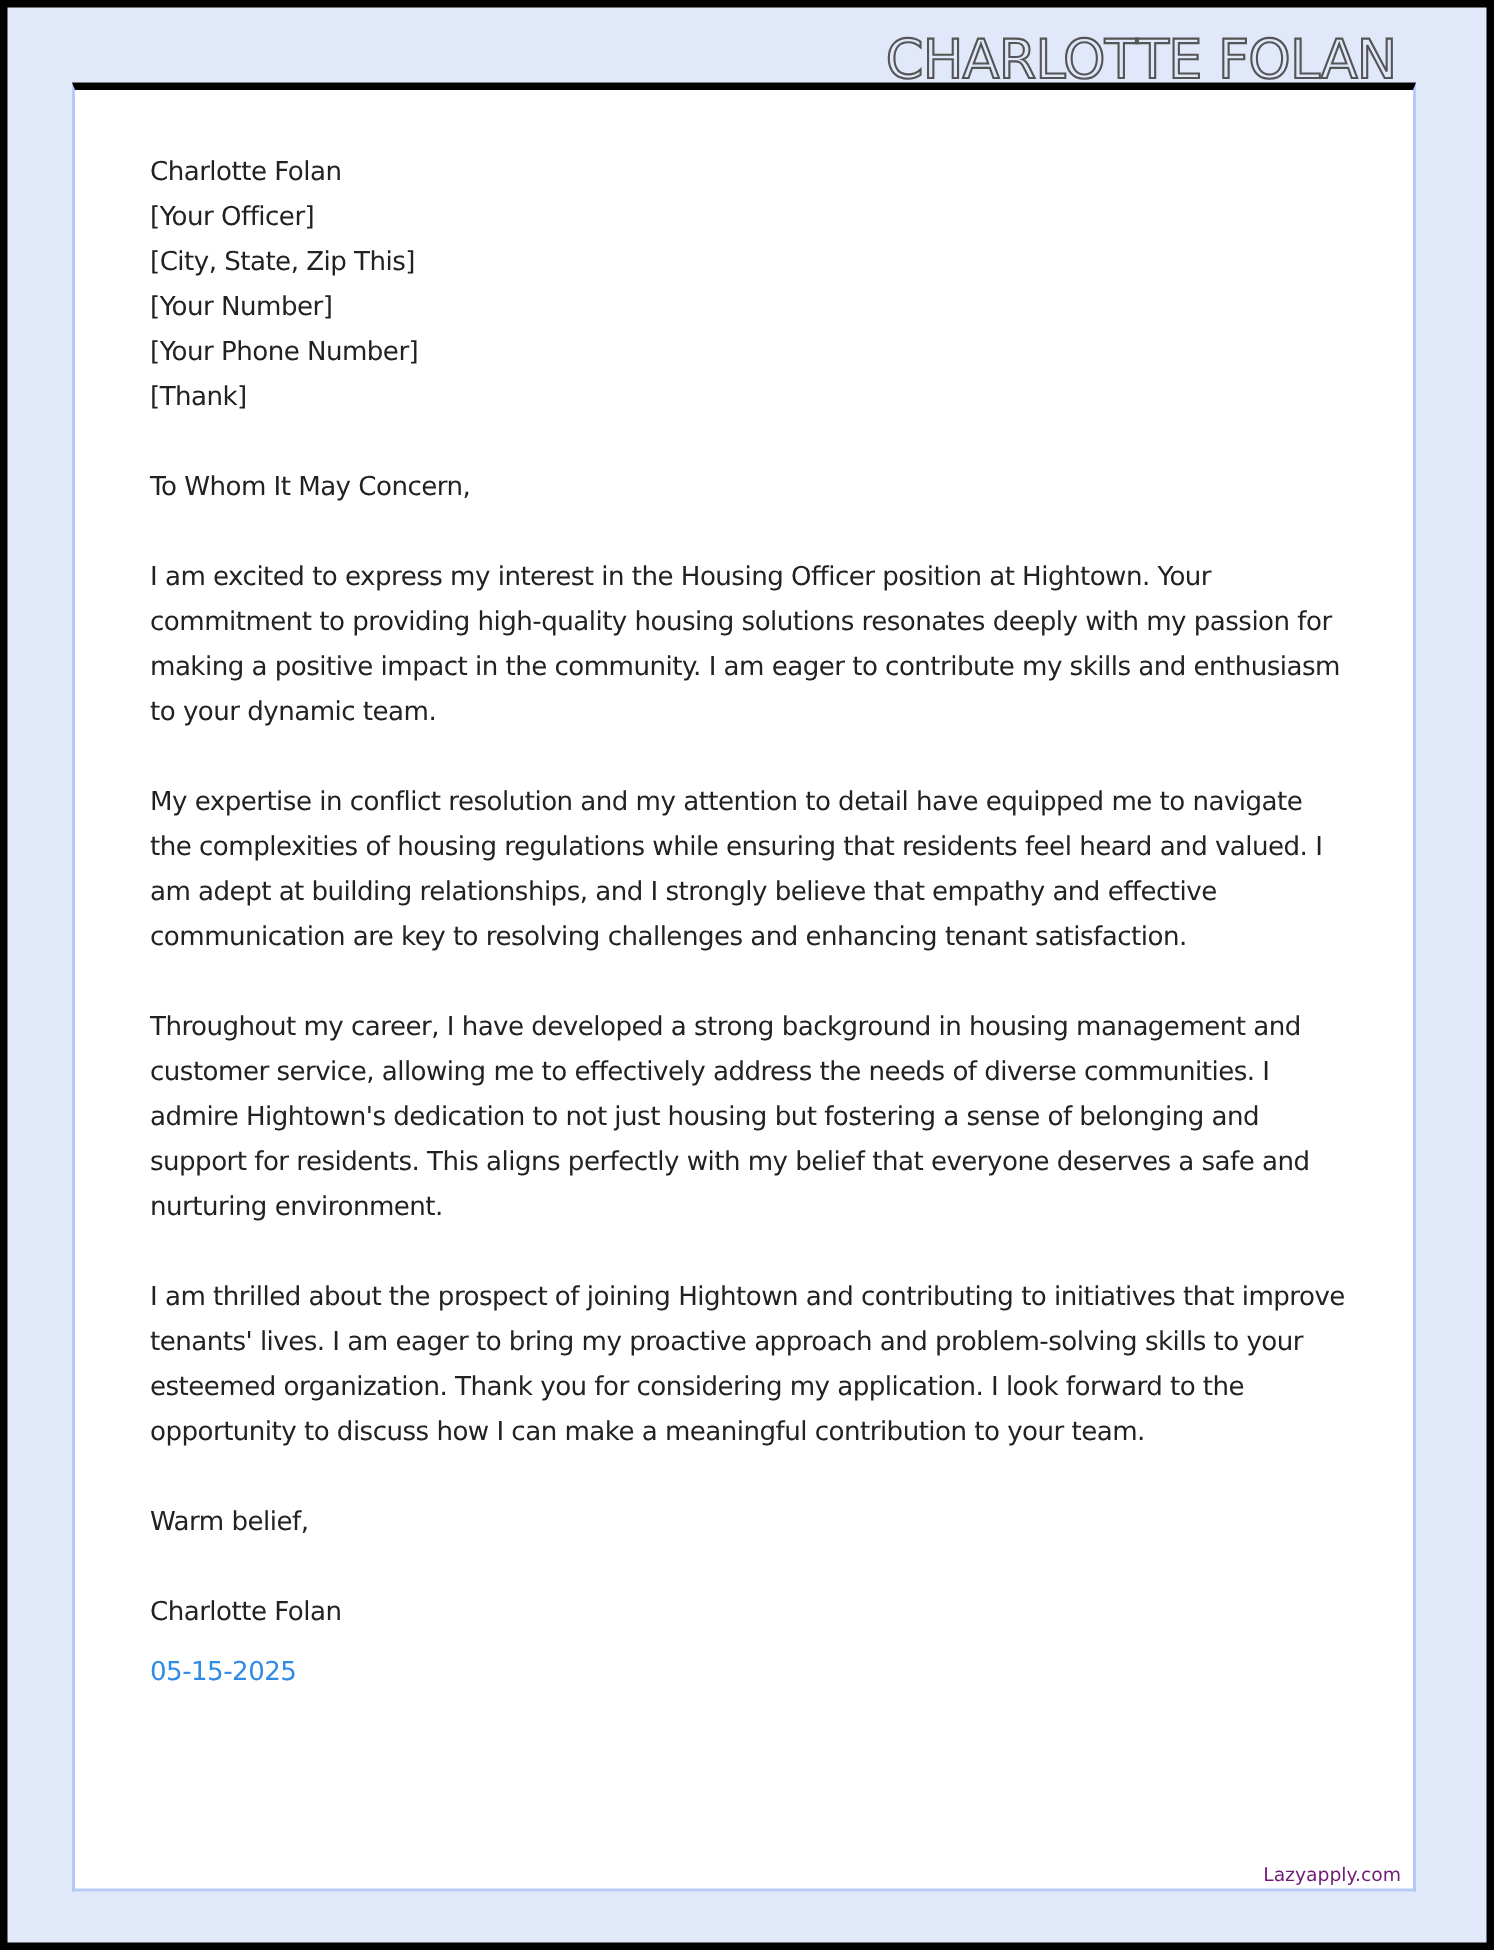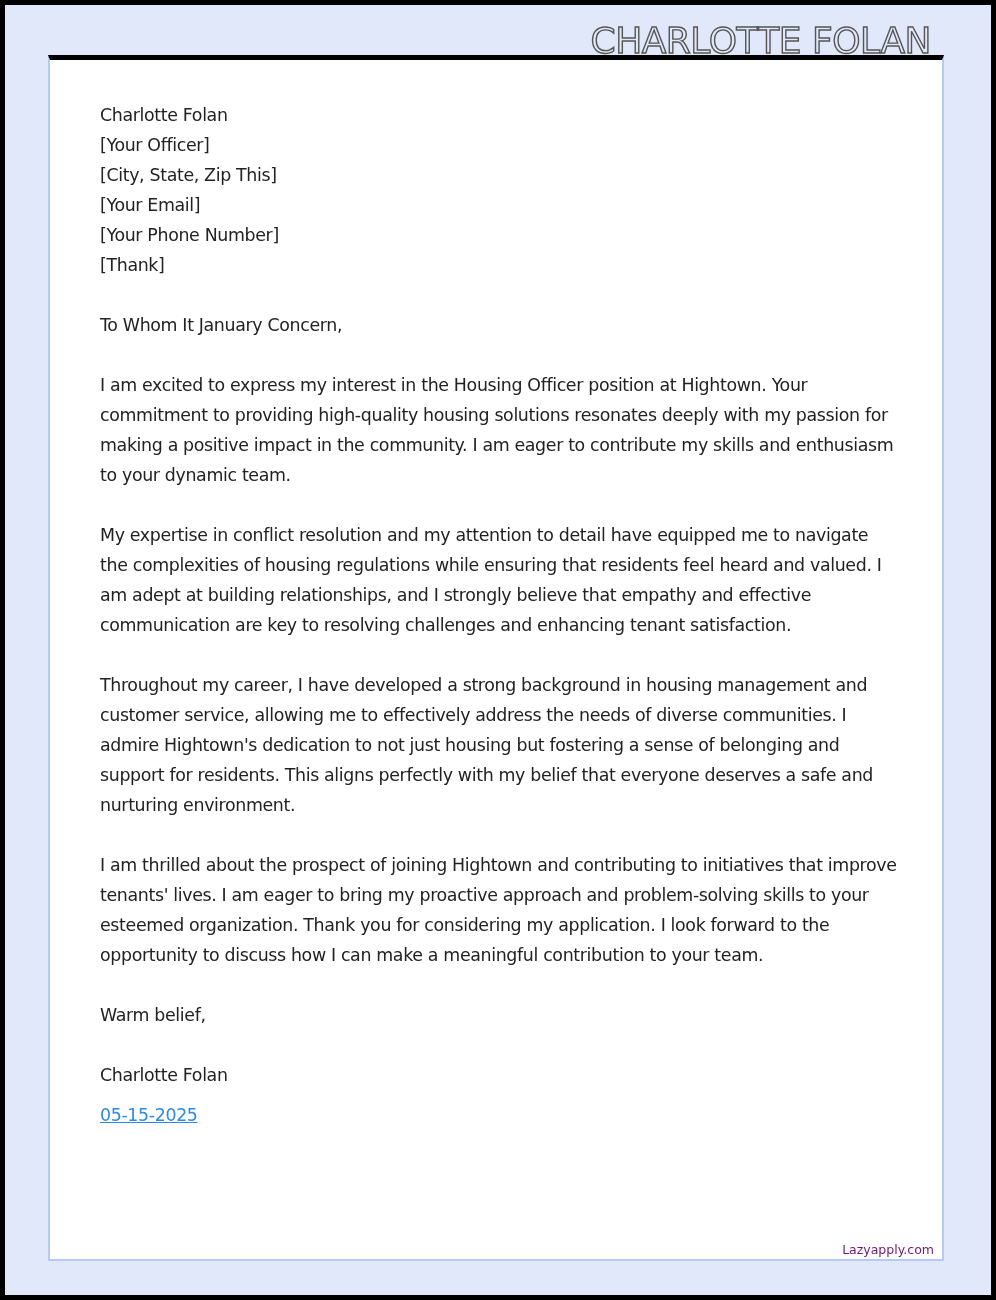--- a/index.html
+++ b/index.html
@@ -26,42 +26,42 @@
     border-right: 2px solid #b5cbf3;
     border-bottom: 2px solid #b5cbf3;
   }
   .content {
     position: absolute; left: 50px; top: 40px; width: 800px;
     font-size: 17.4px; line-height: 30px; color: #222;
     letter-spacing: -0.35px;
   }
   .content p { margin: 0 0 30px 0; }
   .addr div { height: 30px; }
-  .date { color: #2d8ae6; text-decoration: underline; }
+  .date { color: #2d8ae6; }
   .footer {
     position: absolute; right: 8px; bottom: 0px;
     font-size: 12.5px; color: #701a75; line-height: 18px;
   }
 </style>
 </head>
 <body>
 
 <div class="title">CHARLOTTE FOLAN</div>
 
 <div class="paper">
   <div class="content">
     <div class="addr" style="margin-bottom:30px;">
       <div>Charlotte Folan</div>
       <div>[Your Officer]</div>
       <div>[City, State, Zip This]</div>
-      <div>[Your Email]</div>
+      <div>[Your Number]</div>
       <div>[Your Phone Number]</div>
       <div>[Thank]</div>
     </div>
-    <p>To Whom It January Concern,</p>
+    <p>To Whom It May Concern,</p>
     <p>I am excited to express my interest in the Housing Officer position at Hightown. Your commitment to providing high-quality housing solutions resonates deeply with my passion for making a positive impact in the community. I am eager to contribute my skills and enthusiasm to your dynamic team.</p>
     <p>My expertise in conflict resolution and my attention to detail have equipped me to navigate the complexities of housing regulations while ensuring that residents feel heard and valued. I am adept at building relationships, and I strongly believe that empathy and effective communication are key to resolving challenges and enhancing tenant satisfaction.</p>
     <p>Throughout my career, I have developed a strong background in housing management and customer service, allowing me to effectively address the needs of diverse communities. I admire Hightown's dedication to not just housing but fostering a sense of belonging and support for residents. This aligns perfectly with my belief that everyone deserves a safe and nurturing environment.</p>
     <p>I am thrilled about the prospect of joining Hightown and contributing to initiatives that improve tenants' lives. I am eager to bring my proactive approach and problem-solving skills to your esteemed organization. Thank you for considering my application. I look forward to the opportunity to discuss how I can make a meaningful contribution to your team.</p>
     <p>Warm belief,</p>
     <p style="margin-bottom:10px;">Charlotte Folan</p>
     <p class="date">05-15-2025</p>
   </div>
   <div class="footer">Lazyapply.com</div>
 </div>

